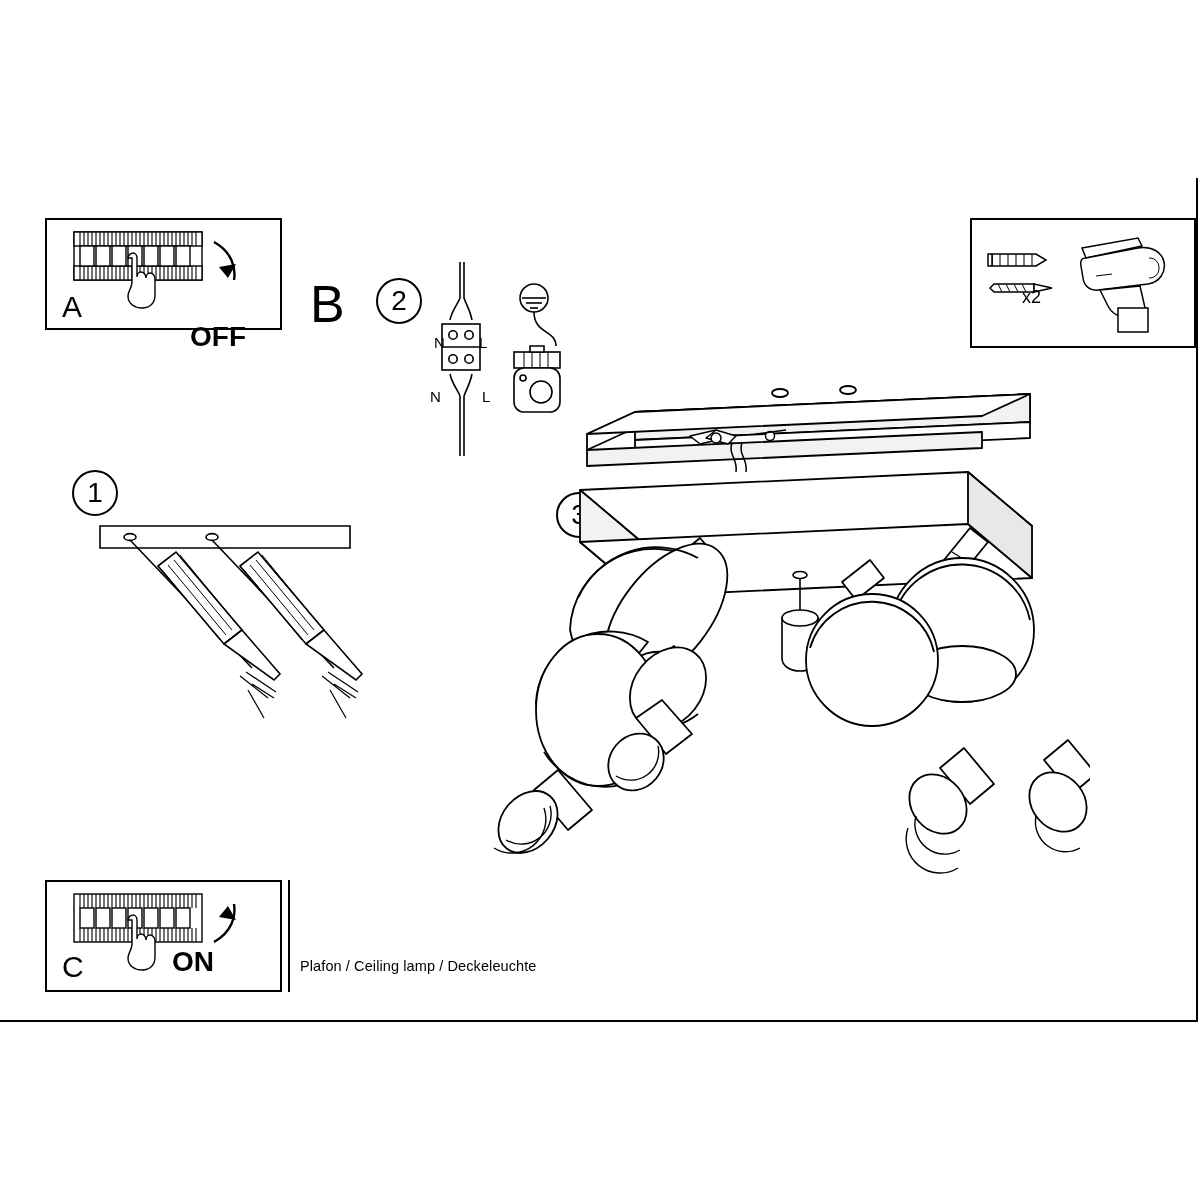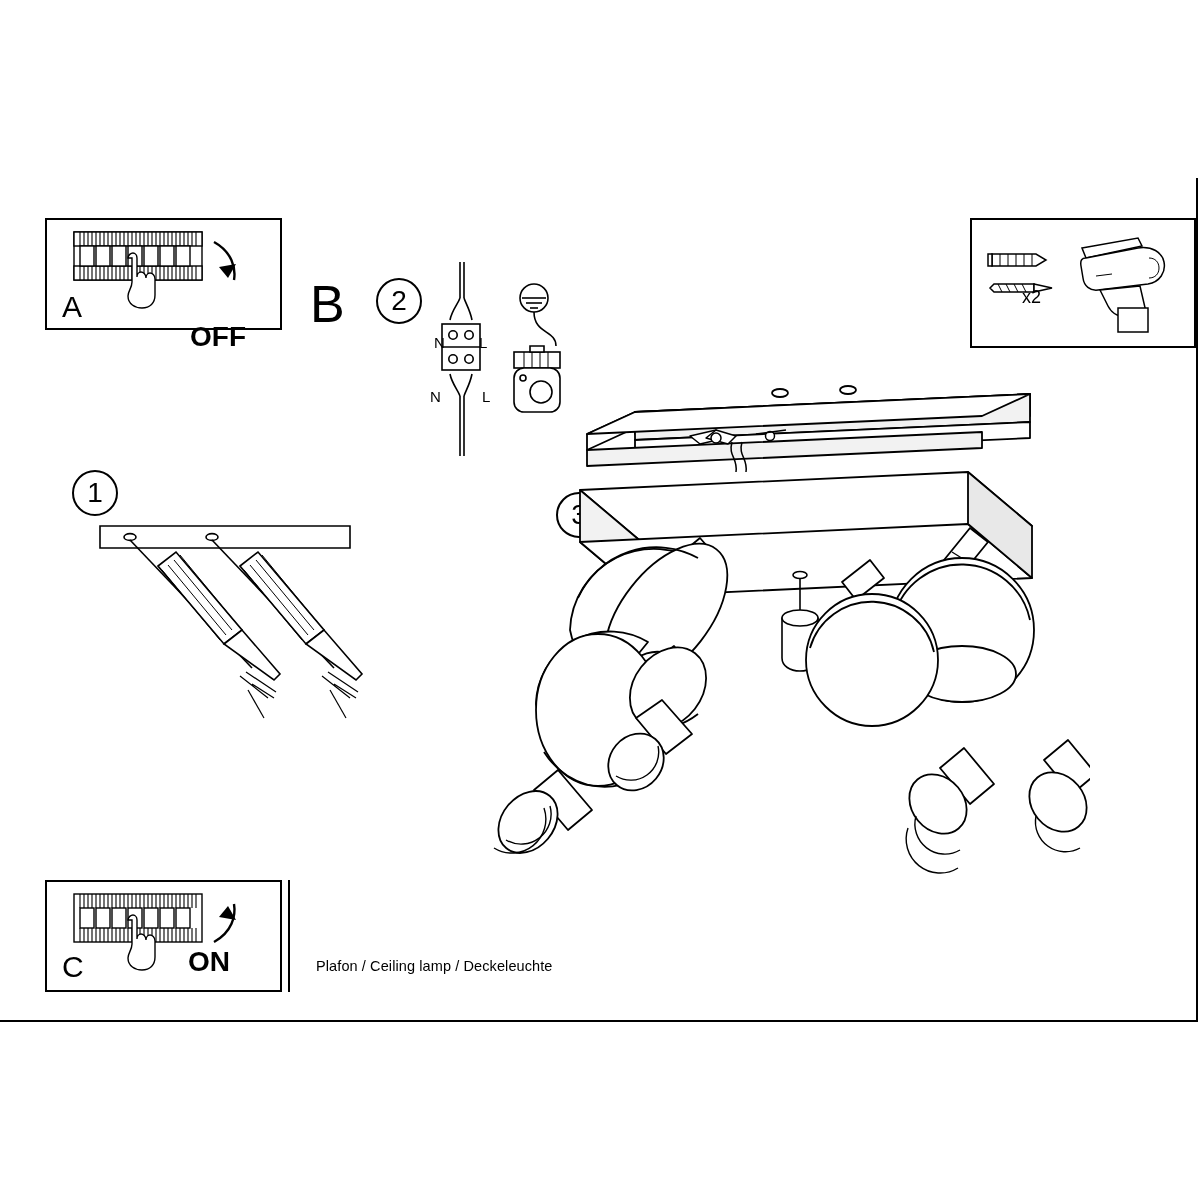--- a/index.html
+++ b/index.html
@@ -123,21 +123,21 @@
 
       <path d="M74 36 l0 24 c0 6 -4 9 -4 14 c0 8 7 12 14 12 c8 0 13 -5 13 -13 l0 -16 c0 -4 -3 -6 -5 -6 c-2 0 -4 2 -4 5 c0 -4 -3 -6 -5 -6 c-2 0 -4 2 -4 5 l0 -19 c0 -3 -2 -5 -4 -5 c-2 0 -5 2 -5 5 z" fill="#fff"></path>
 
       <path d="M156 20 c18 10 22 26 20 38" stroke-width="2.4"></path>
       <path d="M170 56 l8 -14 l-17 3 z" fill="#000" stroke="none"></path>
     </g>
   </svg>
 
   <div class="box" id="panel-c"></div>
   <div class="letter" style="left:62px; top:952px;">C</div>
-  <div class="word" style="left:188px; top:948px;">ON</div>
+  <div class="word" style="left:172px; top:948px;">ON</div>
 
   <svg class="svg-abs" style="left:58px; top:884px;" width="200" height="104" viewBox="0 0 200 104">
     <g fill="none" stroke="#000" stroke-width="1.4">
       <rect x="16" y="10" width="128" height="48" fill="#fff"></rect>
       <g>
         <rect x="22" y="24" width="14" height="20" fill="#fff"></rect>
         <rect x="38" y="24" width="14" height="20" fill="#fff"></rect>
         <rect x="54" y="24" width="14" height="20" fill="#fff"></rect>
         <rect x="70" y="24" width="14" height="20" fill="#fff"></rect>
         <rect x="86" y="24" width="14" height="20" fill="#fff"></rect>
@@ -355,15 +355,15 @@
         <path d="M438 458 a34 34 0 0 0 50 40" fill="none" stroke-width="1.4"></path>
 
         <path d="M574 390 l24 -20 l28 34 l-24 20 z"></path>
         <ellipse cx="588" cy="432" rx="26" ry="32" transform="rotate(-40 588 432)" fill="#fff"></ellipse>
         <path d="M566 446 a30 30 0 0 0 44 32" fill="none" stroke-width="1.4"></path>
       </g>
     </g>
   </svg>
 
   <div class="box" id="panel-caption"></div>
-  <div class="smalltext" style="left:316px; top:955px;text-align:right;">Plafon / Ceiling lamp / Deckeleuchte</div>
+  <div class="smalltext" style="left:300px; top:955px;text-align:right;">Plafon / Ceiling lamp / Deckeleuchte</div>
 
 </div>
 
 </body></html>

